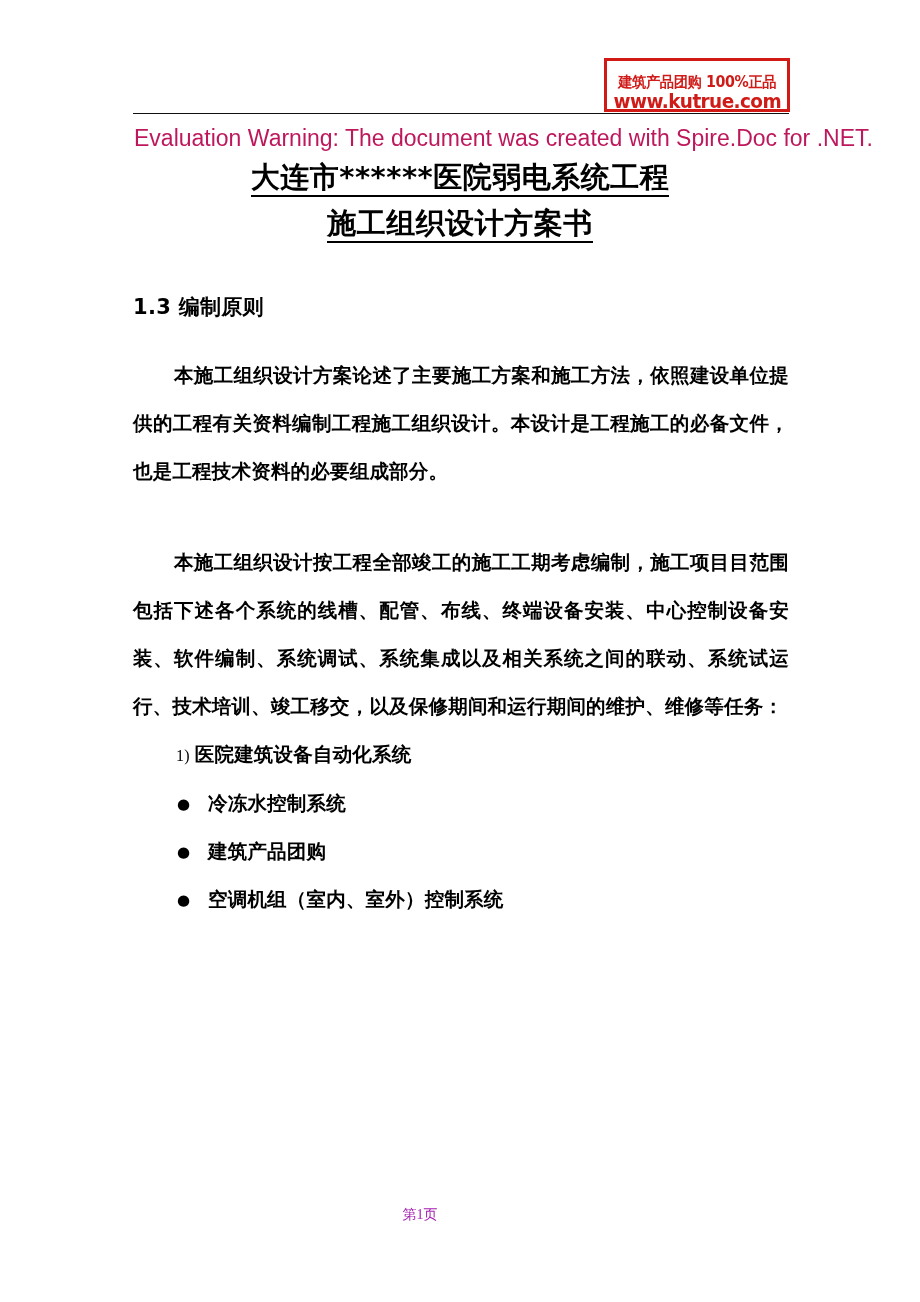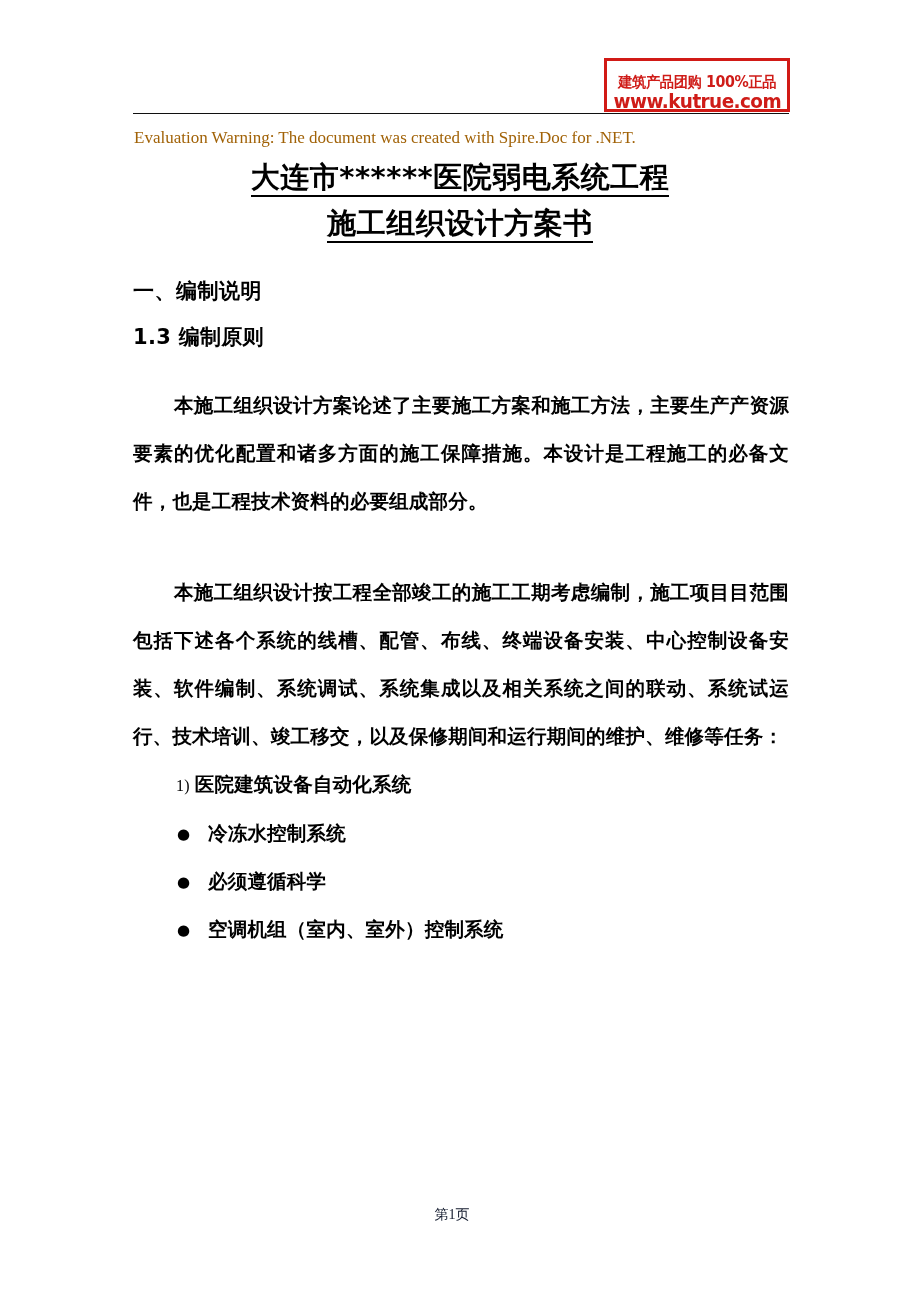--- a/index.html
+++ b/index.html
@@ -67,23 +67,23 @@
     height: 0;
     border-top: 1.6px solid #101010;
   }
 
   
   .eval-warning {
     position: absolute;
     left: 134px;
     top: 127px;
     width: 700px;
-    color: #a16207;
-    font-family: Liberation Serif, serif;
-    font-size: 17px;
+    color: #be185d;
+    font-family: Liberation Sans, sans-serif;
+    font-size: 23px;
     line-height: 22px;
     white-space: nowrap;
   }
 
   
   .doc-title {
     position: absolute;
     left: 0;
     width: 920px;
     text-align: center;
@@ -179,22 +179,21 @@
 
   
   .footer-page {
     position: absolute;
     left: 0;
     top: 1206px;
     width: 840px;
     text-align: center;
     font-family: "Liberation Serif", "DejaVu Serif", serif;
     font-size: 14px;
-    color: #0f172a;
-    padding-left: 32px;
+    color: #a21caf;
   }
 </style>
 </head>
 <body>
 
 <div class="page">
 
   <div class="stamp">
     <div class="stamp-line1">建筑产品团购 100%正品</div>
     <div class="stamp-line2">www.kutrue.com</div>
@@ -206,44 +205,43 @@
 
   <div class="doc-title doc-title-1">
     <span>大连市******医院弱电系统工程</span>
   </div>
   <div class="doc-title doc-title-2">
     <span>施工组织设计方案书</span>
   </div>
 
   <div class="content">
 
-    <h2 class="sec-h1">一、编制说明</h2>
     <div class="gap-h1"></div>
 
     <h3 class="sec-h2">1.3 编制原则</h3>
     <div class="gap-h2"></div>
 
     <div class="par-gap"></div>
 
-    <p class="body-par" style="text-indent: 41px;">本施工组织设计方案论述了主要施工方案和施工方法，主要生产产资源要素的优化配置和诸多方面的施工保障措施。本设计是工程施工的必备文件，也是工程技术资料的必要组成部分。</p>
+    <p class="body-par" style="text-indent: 41px;">本施工组织设计方案论述了主要施工方案和施工方法，依照建设单位提供的工程有关资料编制工程施工组织设计。本设计是工程施工的必备文件，也是工程技术资料的必要组成部分。</p>
 
     <div class="gap-before-h2"></div>
     <div class="gap-h2"></div>
 
     <p class="body-par" style="text-indent: 41px;">本施工组织设计按工程全部竣工的施工工期考虑编制，施工项目目范围包括下述各个系统的线槽、配管、布线、终端设备安装、中心控制设备安装、软件编制、系统调试、系统集成以及相关系统之间的联动、系统试运行、技术培训、竣工移交，以及保修期间和运行期间的维护、维修等任务：</p>
 
     <div class="num-item">
       <span class="num">1)</span><span>医院建筑设备自动化系统</span>
     </div>
 
     <div class="bullet-item">
       <span class="dot">●</span><span>冷冻水控制系统</span>
     </div>
     <div class="bullet-item">
-      <span class="dot">●</span><span>必须遵循科学</span>
+      <span class="dot">●</span><span>建筑产品团购</span>
     </div>
     <div class="bullet-item">
       <span class="dot">●</span><span>空调机组（室内、室外）控制系统</span>
     </div>
 
   </div>
 
   <div class="footer-page">第1页</div>
 
 </div>

